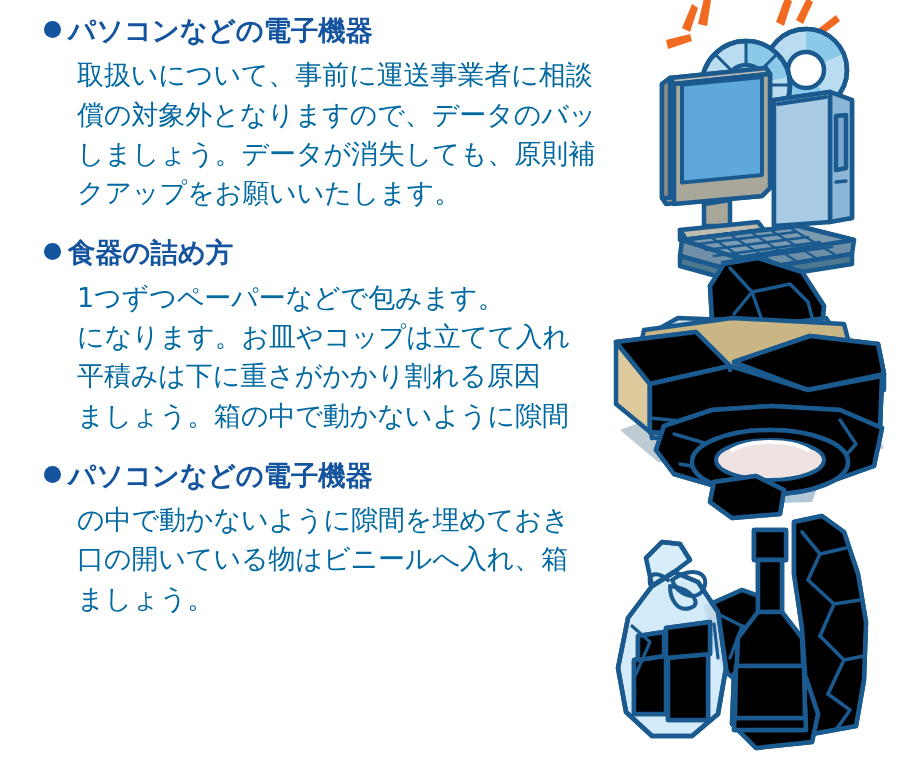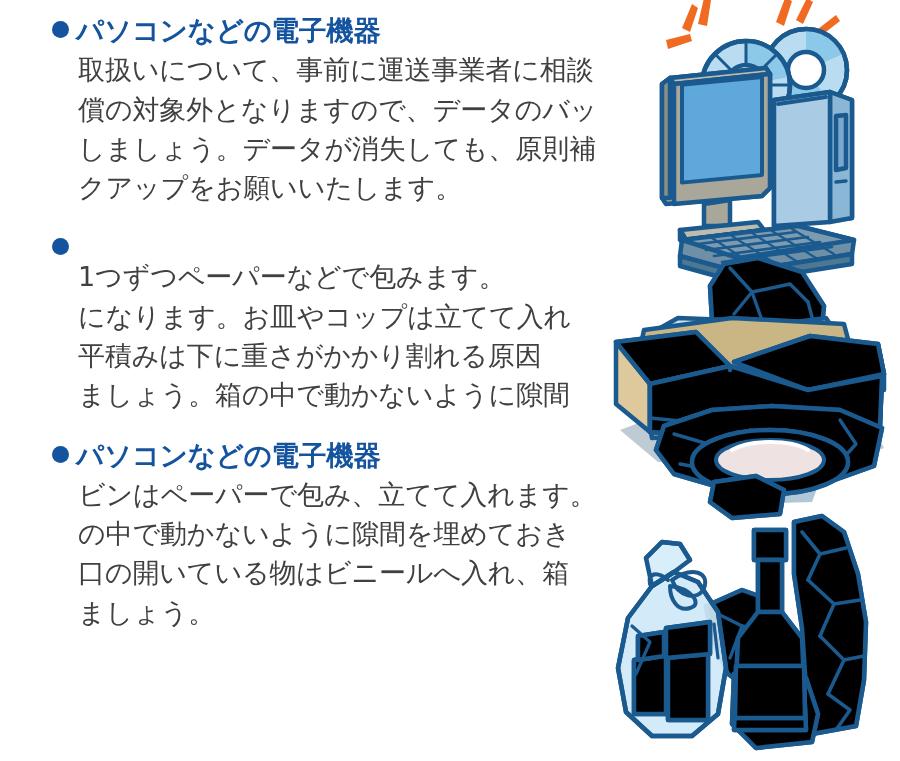--- a/index.html
+++ b/index.html
@@ -13,21 +13,21 @@
     height: 761px;
     position: relative;
     overflow: hidden;
     font-family: "DejaVu Sans", "Liberation Sans", sans-serif;
     -webkit-font-smoothing: antialiased;
   }
 
   
   .content {
     position: absolute;
-    left: 16px;
+    left: 8px;
     top: 0;
     width: 660px;
     height: 749px;
     box-sizing: border-box;
     padding: 8px 0 0 0;
   }
 
   .section {
     position: relative;
     margin: 0 0 16px 0;
@@ -54,24 +54,24 @@
   .heading-text {
     font-size: 27.5px;
     font-weight: bold;
     color: #14539e;
     line-height: 1.32;
     letter-spacing: -0.2px;
     white-space: nowrap;
   }
 
   .body-text {
-    margin: 0;
+    margin: 7px;
     padding-left: 62px;
     font-size: 27px;
-    color: #404040;
+    color: #0369a1;
     line-height: 1.455;
     letter-spacing: -0.1px;
     font-weight: normal;
   }
   .body-text .ln { display: block; white-space: nowrap; }
 
   
   .art {
     position: absolute;
     pointer-events: none;
@@ -96,36 +96,36 @@
       <span class="ln">取扱いについて、事前に運送事業者に相談</span>
       <span class="ln">償の対象外となりますので、データのバッ</span>
       <span class="ln">しましょう。データが消失しても、原則補</span>
       <span class="ln">クアップをお願いいたします。</span>
     </p>
   </div>
 
   <div class="section s2">
     <div class="heading">
       <span class="bullet"></span>
+      <span class="heading-text">食器の詰め方</span>
     </div>
     <p class="body-text">
       <span class="ln">1つずつペーパーなどで包みます。</span>
       <span class="ln">になります。お皿やコップは立てて入れ</span>
       <span class="ln">平積みは下に重さがかかり割れる原因</span>
       <span class="ln">ましょう。箱の中で動かないように隙間</span>
     </p>
   </div>
 
   <div class="section s3">
     <div class="heading">
       <span class="bullet"></span>
       <span class="heading-text">パソコンなどの電子機器</span>
     </div>
     <p class="body-text">
-      <span class="ln">ビンはペーパーで包み、立てて入れます。</span>
       <span class="ln">の中で動かないように隙間を埋めておき</span>
       <span class="ln">口の開いている物はビニールへ入れ、箱</span>
       <span class="ln">ましょう。</span>
     </p>
   </div>
 
 </div>
 
 <div class="art" id="art-pc">
 <svg viewBox="0 0 262 300" width="262" height="300">

